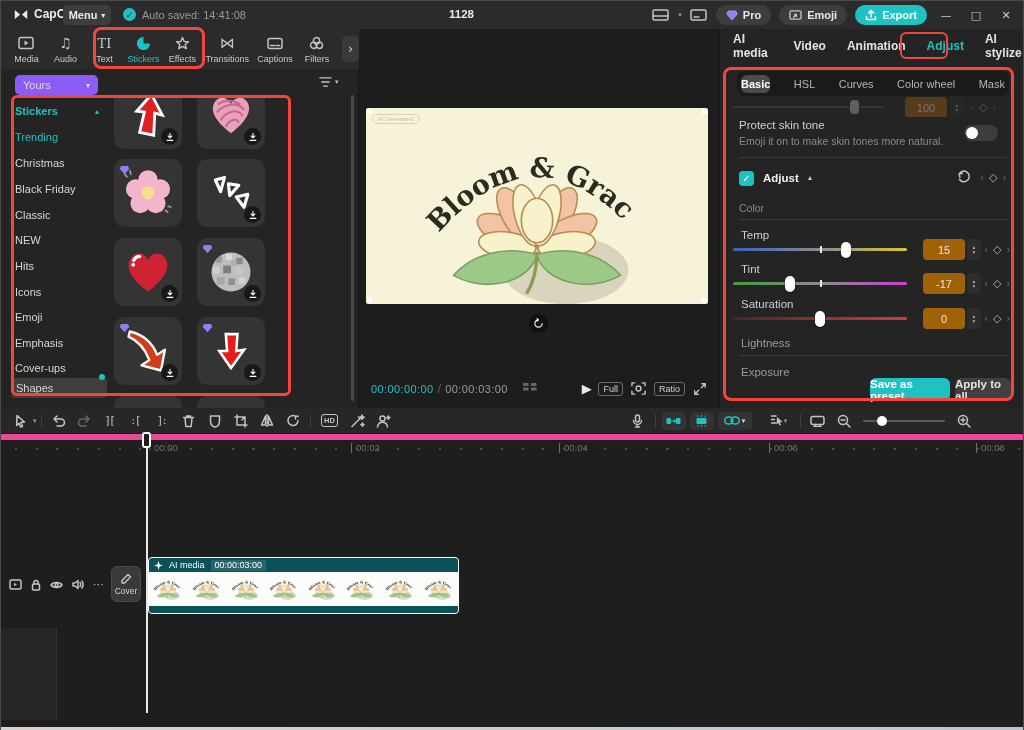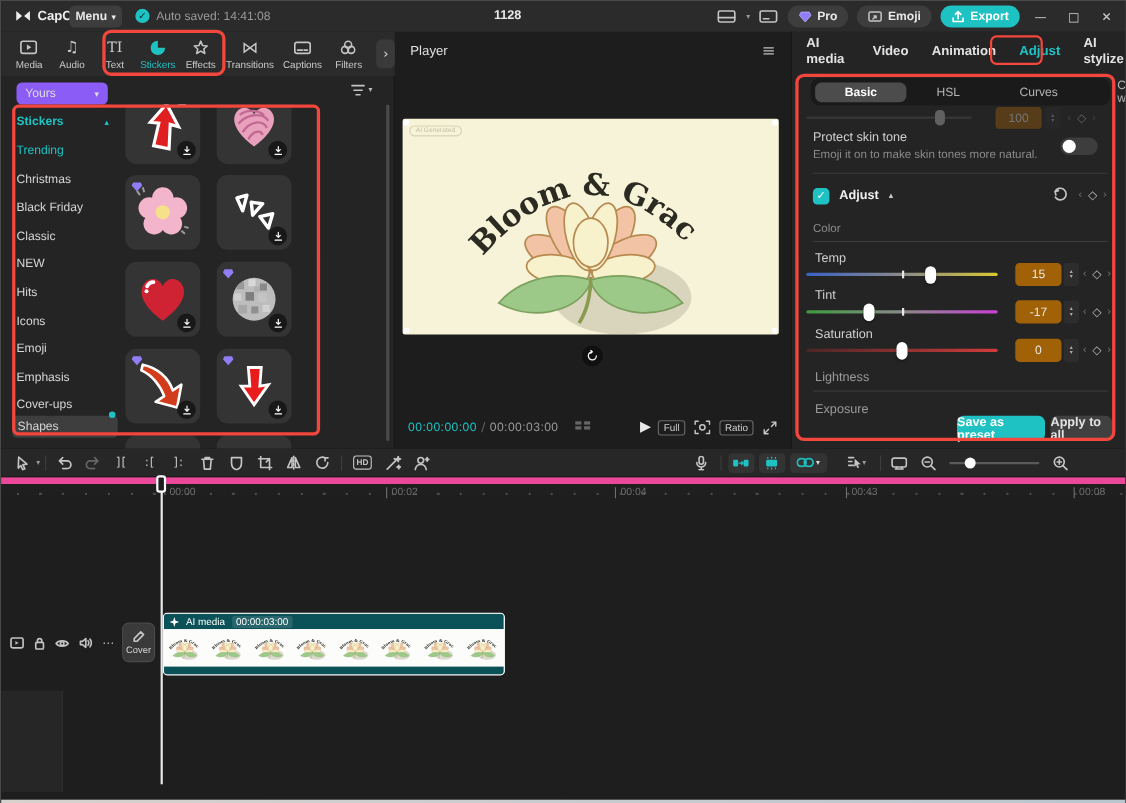--- a/index.html
+++ b/index.html
@@ -64,21 +64,21 @@
   .tc-tot{color:#9a9a9a;letter-spacing:.4px}
   .boxbtn{border:1px solid #6a6a6a;border-radius:3px;color:#cfcfcf;font-size:9px;padding:1px 4px}
 
   
   .right-panel{left:718px;top:28px;width:306px;height:379px;background:#242424;border-left:1px solid #161616}
   .rtabs{left:0;top:0;width:306px;height:34px;display:flex;align-items:center;gap:21px;padding-left:13px;
          color:#e3e3e3;font-size:12px;font-weight:bold}
   .rtabs .active{color:#1fc2c2}
   .atabs{left:17px;top:42px;width:272px;height:25px;background:#1a1a1a;border-radius:8px;display:flex;
          align-items:center;justify-content:space-between;padding:0 4px;color:#b5b5b5;font-size:11px}
-  .atab{padding:3px 27px;border-radius:6px}
+  .atab{padding:3px 0;border-radius:6px}
   .atab.active{background:#4c4c4c;color:#fff;font-weight:bold}
   .faded-row{left:0px;top:68px;width:306px;height:20px;opacity:.4;overflow:hidden}
   .ctl-label{position:absolute;color:#cfcfcf;font-size:11.5px}
   .sub-label{position:absolute;color:#8a8a8a;font-size:10.5px}
   .toggle{position:absolute;width:34px;height:16px;background:#3d3d3d;border-radius:8px}
   .toggle .knob{position:absolute;left:2px;top:2px;width:12px;height:12px;border-radius:50%;background:#fff}
   .rdivider{position:absolute;left:19px;width:268px;height:1px;background:#3a3a3a}
   .checkbox{position:absolute;width:15px;height:15px;background:#1fc2c2;border-radius:4px;color:#fff;
             font-size:10px;display:flex;align-items:center;justify-content:center}
   .kf{position:absolute;display:flex;align-items:center;gap:5px;color:#6e6e6e;font-size:10px}
@@ -464,24 +464,20 @@
       <div class="tile" style="left:91px;top:301px">
         <svg class="art" width="52" height="52" viewBox="0 0 40 40">
           <circle cx="20" cy="22" r="16" fill="url(#sphereg)"></circle>
           </svg>
       </div>
     </div>
     <div class="abs vscroll"></div>
   </section>
 
   <section class="abs player-panel">
-    <div class="abs player-hd">
-      <span>Player</span>
-      <span class="glyph" style="font-size:15px;color:#bbb">≡</span>
-    </div>
     <div class="abs canvas">
       <span class="ai-badge">AI Generated</span>
       <svg width="300" height="196" viewBox="0 0 200 150" style="position:absolute;left:21px;top:8px">
         <use href="#flower-art"></use>
       </svg>
       <span class="handle" style="left:1px;top:1px"></span>
       <span class="handle" style="right:1px;top:1px"></span>
       <span class="handle" style="left:1px;bottom:1px"></span>
       <span class="handle" style="right:1px;bottom:1px"></span>
     </div>
@@ -760,21 +756,21 @@
     <div class="abs ruler">
       <span class="ticks"></span>
       <span class="rlabel" style="left:153px">00:00</span>
       <span class="rlabel bar" style="left:350px">
           <span>00:02</span>
         </span>
       <span class="rlabel bar" style="left:558px">
           <span>00:04</span>
         </span>
       <span class="rlabel bar" style="left:768px">
-          <span>00:43</span>
+          <span>00:06</span>
         </span>
       <span class="rlabel bar" style="left:975px">
           <span>00:08</span>
         </span>
     </div>
 
     <div class="abs tracks">
       <div class="abs headcol"></div>
       <div class="abs trackicons">
         <svg class="ic" width="13" height="11" viewBox="0 0 13 11">

